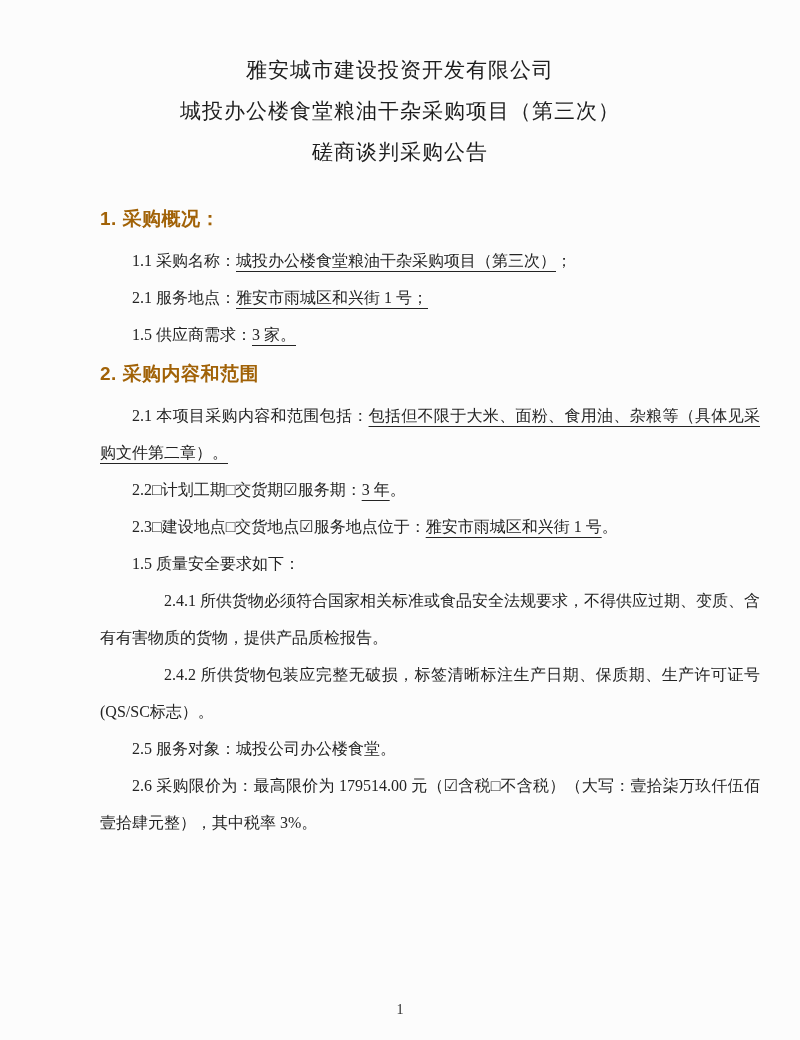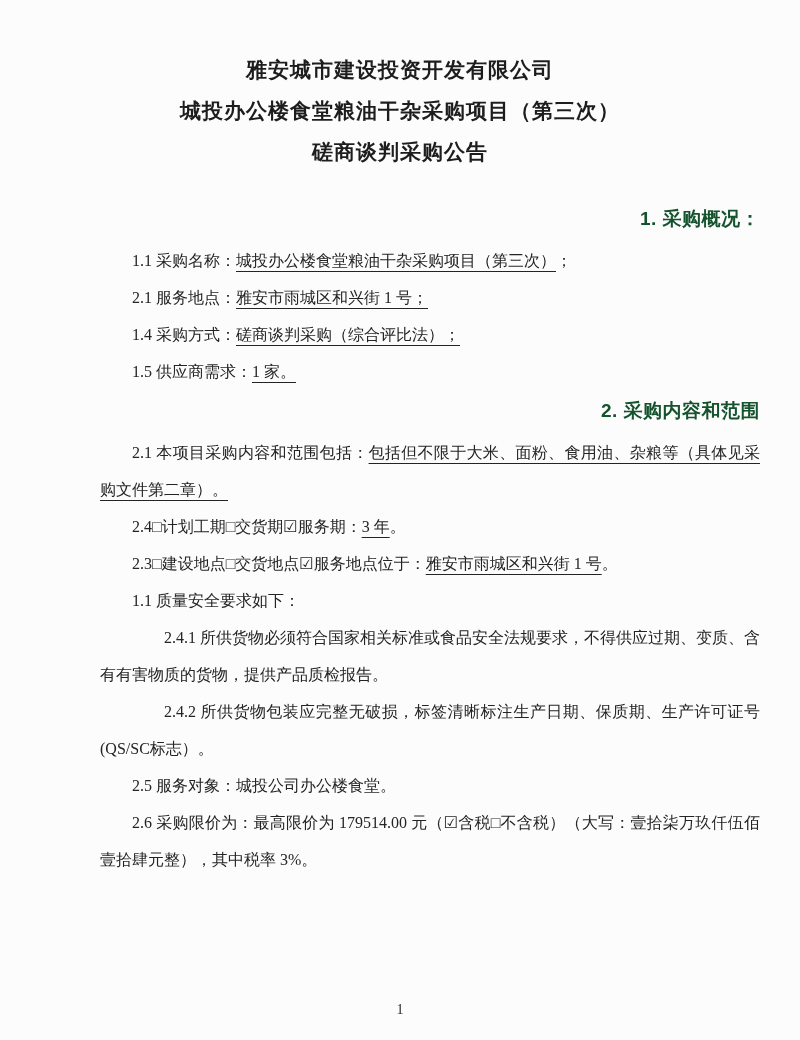--- a/index.html
+++ b/index.html
@@ -16,44 +16,43 @@
     color: #222;
     overflow: hidden;
     box-sizing: border-box;
   }
   .title-block {
     padding-top: 50px;
   }
   .title-line {
     text-align: center;
     font-family: "Liberation Serif", "DejaVu Serif", serif;
-    font-weight: bold;
+    font-weight: normal;
     font-size: 21px;
     line-height: 41px;
     letter-spacing: 1px;
     color: #1d1d1d;
   }
   .doc-body {
     position: absolute;
     left: 100px;
     top: 198px;
     width: 660px;
     font-family: "Liberation Serif", "DejaVu Serif", "DejaVu Sans", serif;
     font-size: 16px;
     color: #242424;
   }
   .sec-heading {
     font-family: "Liberation Sans", "DejaVu Sans", sans-serif;
     font-weight: bold;
     font-size: 19px;
     line-height: 38px;
     margin: 2px 0 4px 0;
-    color: #14532d;
+    color: #a16207;
     letter-spacing: 0.5px;
-    text-align: right;
   }
   .para {
     line-height: 37px;
     text-align: justify;
     margin: 0;
   }
   .indent-2 { text-indent: 32px; }
   .indent-4 { text-indent: 64px; }
   .seg.u {
     text-decoration: underline;
@@ -79,27 +78,26 @@
   <div class="title-block">
     <div class="title-line">雅安城市建设投资开发有限公司</div>
     <div class="title-line">城投办公楼食堂粮油干杂采购项目（第三次）</div>
     <div class="title-line">磋商谈判采购公告</div>
   </div>
 
   <div class="doc-body">
       <div class="sec-heading">1. 采购概况：</div>
       <div class="para indent-2"><span class="seg">1.1 采购名称：</span><span class="seg u">城投办公楼食堂粮油干杂采购项目（第三次）</span><span class="seg">；</span></div>
       <div class="para indent-2"><span class="seg">2.1 服务地点：</span><span class="seg u">雅安市雨城区和兴街 1 号；</span></div>
-      <div class="para indent-2"><span class="seg">1.4 采购方式：</span><span class="seg u">磋商谈判采购（综合评比法）；</span></div>
-      <div class="para indent-2"><span class="seg">1.5 供应商需求：</span><span class="seg u">1 家。</span></div>
+      <div class="para indent-2"><span class="seg">1.5 供应商需求：</span><span class="seg u">3 家。</span></div>
       <div class="sec-heading">2. 采购内容和范围</div>
       <div class="para indent-2"><span class="seg">2.1 本项目采购内容和范围包括：</span><span class="seg u">包括但不限于大米、面粉、食用油、杂粮等（具体见采购文件第二章）。</span></div>
-      <div class="para indent-2"><span class="seg">2.4□计划工期□交货期☑服务期：</span><span class="seg u">3 年</span><span class="seg">。</span></div>
+      <div class="para indent-2"><span class="seg">2.2□计划工期□交货期☑服务期：</span><span class="seg u">3 年</span><span class="seg">。</span></div>
       <div class="para indent-2"><span class="seg">2.3□建设地点□交货地点☑服务地点位于：</span><span class="seg u">雅安市雨城区和兴街 1 号</span><span class="seg">。</span></div>
-      <div class="para indent-2"><span class="seg">1.1 质量安全要求如下：</span></div>
+      <div class="para indent-2"><span class="seg">1.5 质量安全要求如下：</span></div>
       <div class="para indent-4"><span class="seg">2.4.1 所供货物必须符合国家相关标准或食品安全法规要求，不得供应过期、变质、含有有害物质的货物，提供产品质检报告。</span></div>
       <div class="para indent-4"><span class="seg">2.4.2 所供货物包装应完整无破损，标签清晰标注生产日期、保质期、生产许可证号(QS/SC标志）。</span></div>
       <div class="para indent-2"><span class="seg">2.5 服务对象：城投公司办公楼食堂。</span></div>
       <div class="para indent-2"><span class="seg">2.6 采购限价为：最高限价为 179514.00 元（☑含税□不含税）（大写：壹拾柒万玖仟伍佰壹拾肆元整），其中税率 3%。</span></div>
     </div>
 
   <div class="page-number">1</div>
 
 </div>
 

